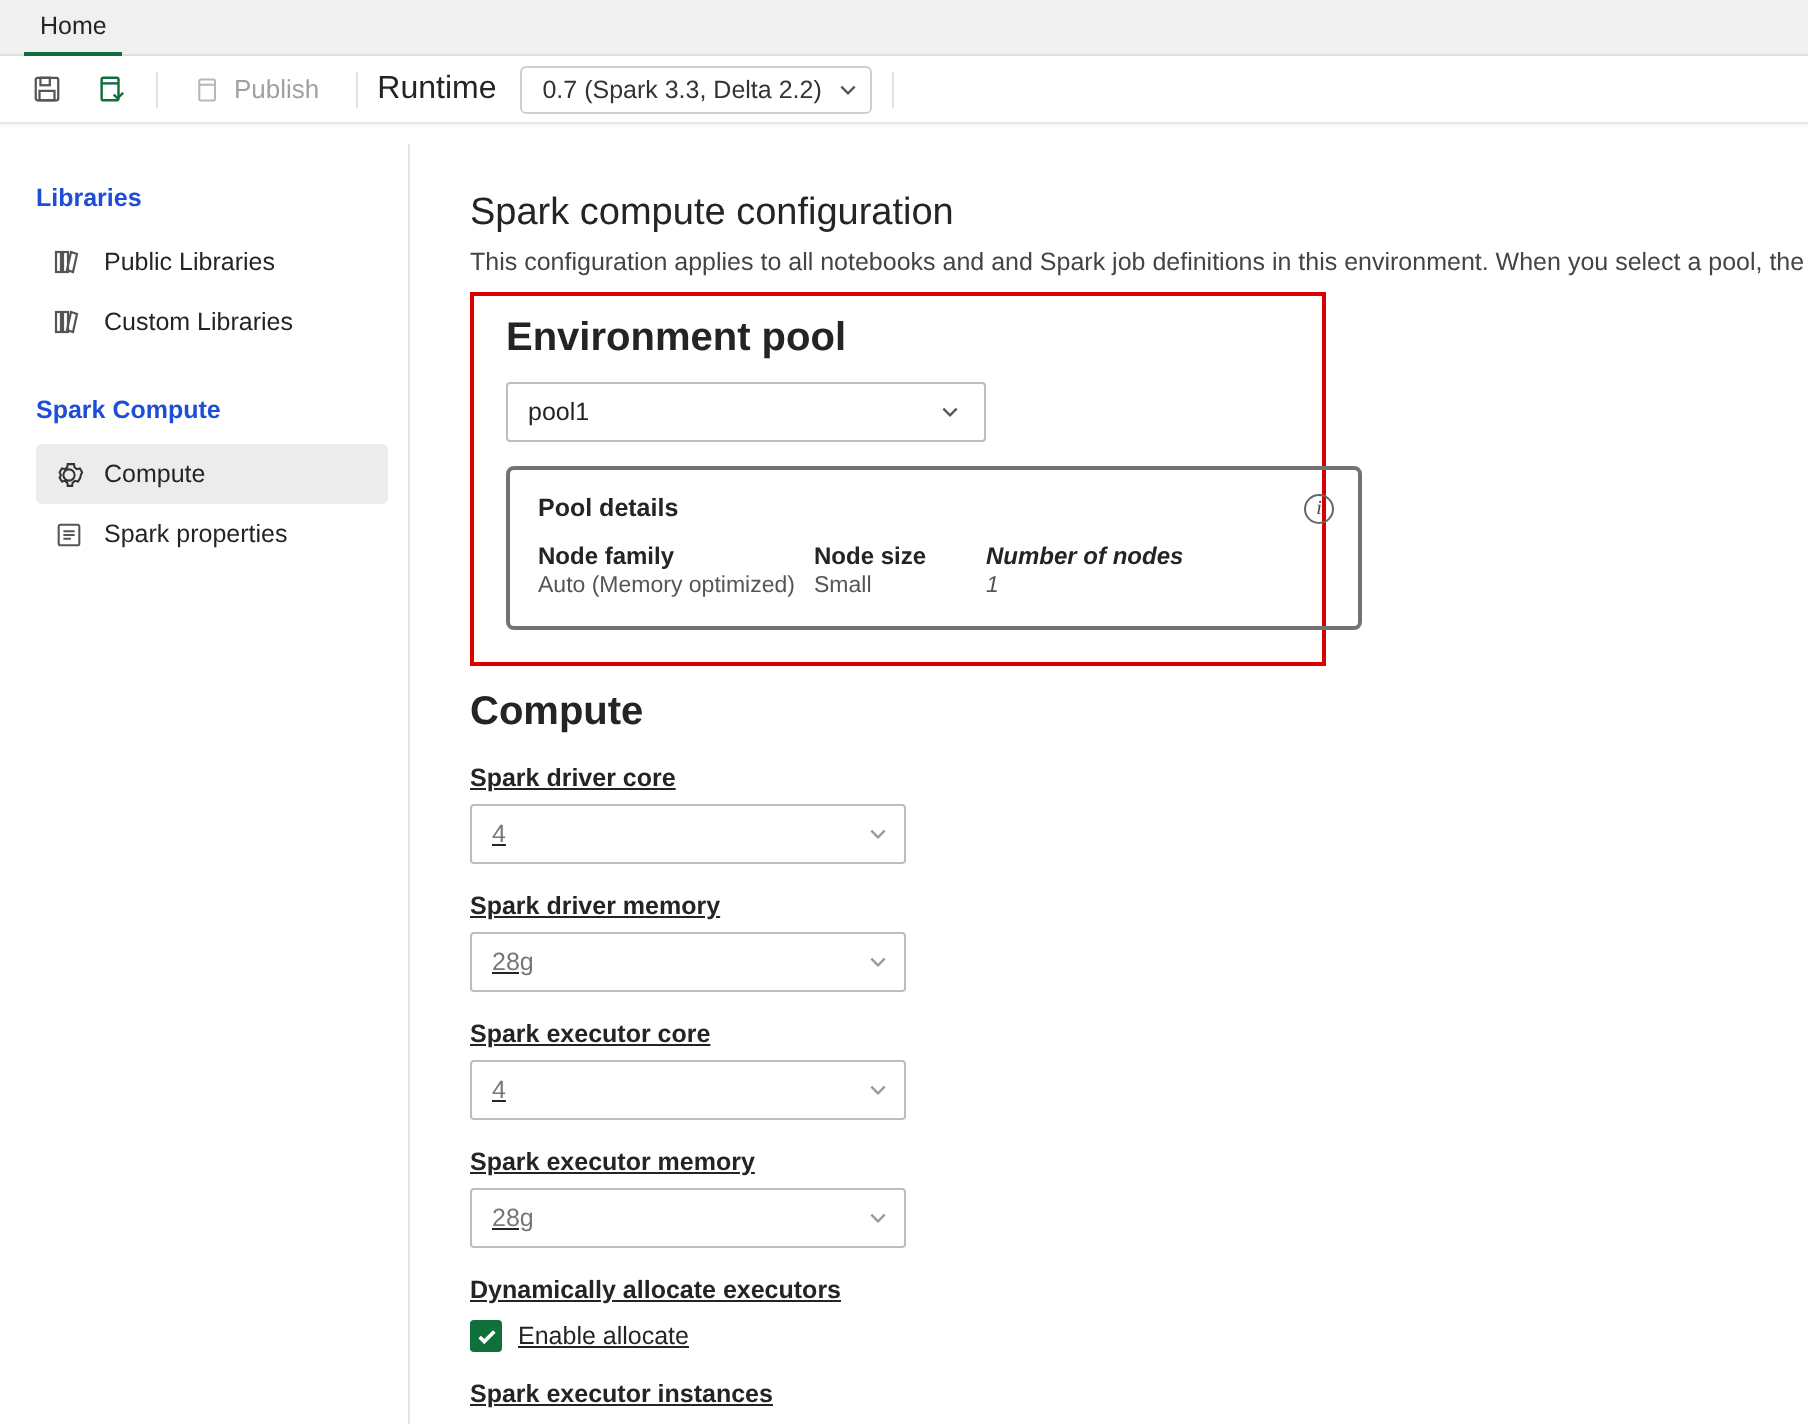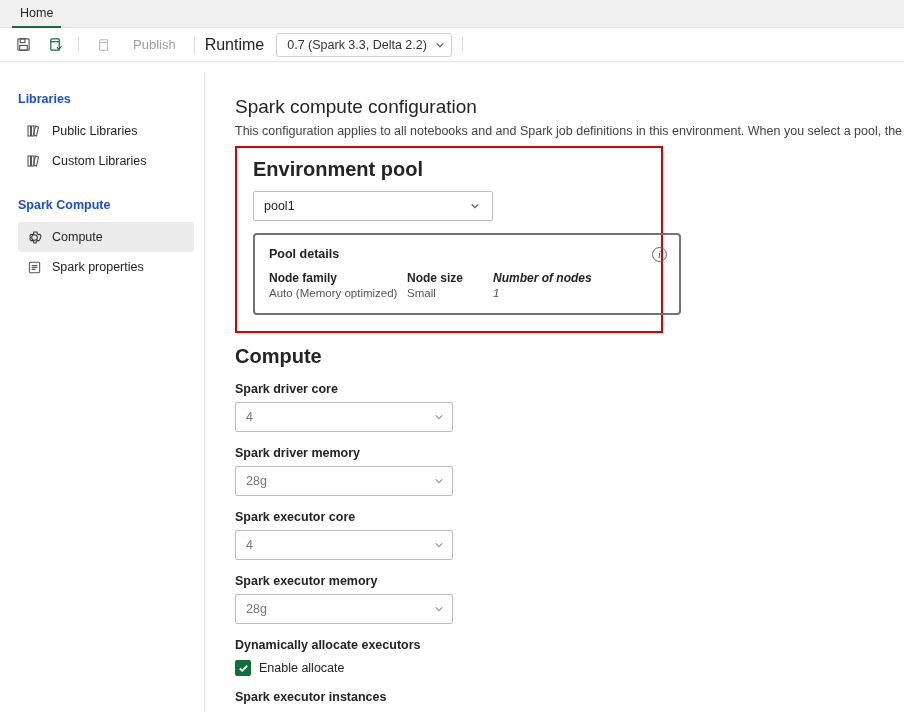--- a/index.html
+++ b/index.html
@@ -2,21 +2,21 @@
 <html><head>
 <meta charset="utf-8">
 <style>
   * { box-sizing: border-box; }
   html, body { margin: 0; padding: 0; font-family: "Segoe UI", Arial, sans-serif; font-size: 13px; color: #242424; background: #fff; }
   .top-tabs { background: #f0f0f0; border-bottom: 1px solid #e0e0e0; padding: 0 12px; height: 28px; display: flex; align-items: flex-end; }
   .top-tab { padding: 4px 8px 6px; font-size: 12.5px; color: #242424; border-bottom: 2px solid #0f6c3d; margin-bottom: -1px; font-weight: 500; cursor: pointer;}
   .toolbar { display: flex; align-items: center; height: 34px; padding: 0 10px; border-bottom: 1px solid #e6e6e6; box-shadow: 0 1px 2px rgba(0,0,0,0.04); gap: 6px; }
   .tb-btn { display: inline-flex; align-items: center; justify-content: center; width: 26px; height: 26px; color: #555; cursor: pointer; border-radius: 3px; }
   .tb-sep { width: 1px; height: 18px; background: #e0e0e0; margin: 0 4px; }
-  .publish-btn { display: inline-flex; align-items: center; gap: 22px; color: #a0a0a0; padding: 0 8px; height: 26px; cursor: default; }
+  .publish-btn { display: inline-flex; align-items: center; gap: 6px; color: #a0a0a0; padding: 0 8px; height: 26px; cursor: default; }
   .runtime-label { font-size: 16px; color: #242424; margin-left: 0; margin-right: 6px; }
   .runtime-select { display: inline-flex; align-items: center; border: 1px solid #d0d0d0; border-radius: 3px; height: 24px; padding: 0 6px 0 10px; font-size: 12.5px; color: #333; cursor: pointer; gap: 8px; }
   .chev { width: 10px; height: 10px; }
   .body-wrap { display: flex; padding-top: 10px;}
   .sidebar { width: 205px; padding: 14px 10px 0 18px; border-right: 1px solid #e6e6e6; min-height: 640px; }
   .side-head { font-size: 12.5px; font-weight: 600; color: #1d4ed8; margin: 6px 0 10px; }
   .side-item { display: flex; align-items: center; gap: 10px; height: 30px; padding: 0 8px; font-size: 12.5px; color: #242424; border-radius: 3px; cursor: pointer; }
   .side-item.active { background: #ececec; }
   .side-icon { width: 16px; height: 16px; display: inline-flex; align-items: center; justify-content: center; color: #555; }
   .side-group { margin-bottom: 22px; }
@@ -27,21 +27,21 @@
   .section-title { font-size: 20px; font-weight: 600; margin: 0 0 10px; }
   .pool-select { width: 240px; height: 30px; border: 1px solid #bdbdbd; display: flex; align-items: center; justify-content: space-between; padding: 0 12px 0 10px; font-size: 12.5px; cursor: pointer; border-radius: 2px; }
   .details-card { margin-top: 12px; border: 2px solid #737373; border-radius: 4px; padding: 12px 14px 14px; width: 428px; position: relative; }
   .details-title { font-size: 12.5px; font-weight: 600; margin-bottom: 10px; }
   .info-icon { position: absolute; top: 12px; right: 12px; width: 15px; height: 15px; border: 1px solid #666; border-radius: 50%; display: inline-flex; align-items: center; justify-content: center; font-size: 10px; font-style: italic; color: #444; font-family: Georgia, serif; cursor: pointer;}
   .details-row { display: flex; }
   .details-col { display: flex; flex-direction: column; }
   .dc1 { width: 138px; } .dc2 { width: 86px; } .dc3 { flex:1;font-style:italic; }
   .d-label { font-size: 12px; font-weight: 600; color: #242424; }
   .d-value { font-size: 11.5px; color: #555; margin-top: 2px; }
-  .field-group { margin-top: 14px; }
+  .field-group { margin-top: 14px; text-decoration: underline; }
   .field-label { font-size: 12.5px; font-weight: 600; color: #242424; margin-bottom: 6px; }
   .select-box { width: 218px; height: 30px; border: 1px solid #bdbdbd; display: flex; align-items: center; justify-content: space-between; padding: 0 8px 0 10px; font-size: 12.5px; color: #333; cursor: pointer; border-radius: 2px; }
   .select-box.readonly { color: #777; cursor: default; }
   .check-row { display: flex; align-items: center; gap: 8px; margin-top: 8px; }
   .checkbox { width: 16px; height: 16px; background: #0f703b; border-radius: 2px; display: inline-flex; align-items: center; justify-content: center; cursor: pointer; }
   .checkbox svg { width: 11px; height: 11px; color: #fff; }
   .check-label { font-size: 12.5px; color: #242424; }
   .compute-section { margin-top: 12px; }
   svg { flex-shrink: 0; }
 </style>

